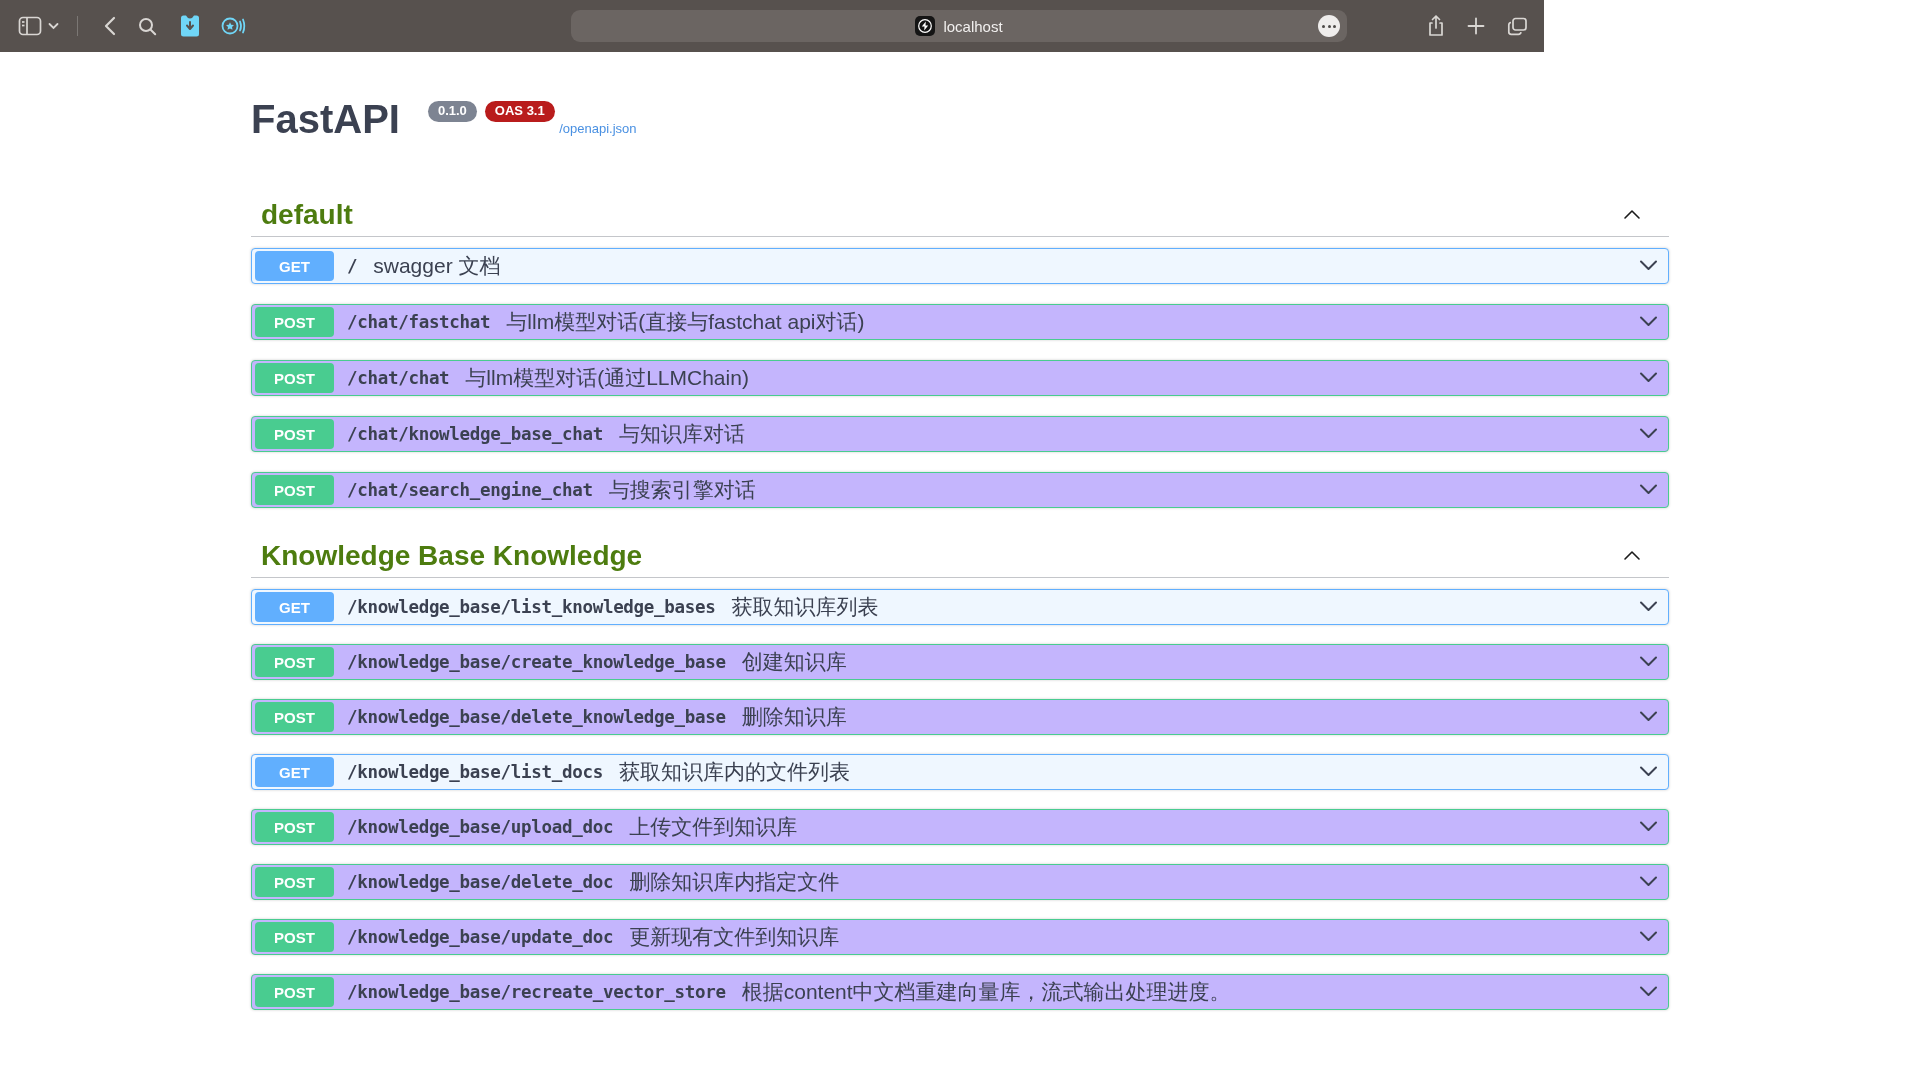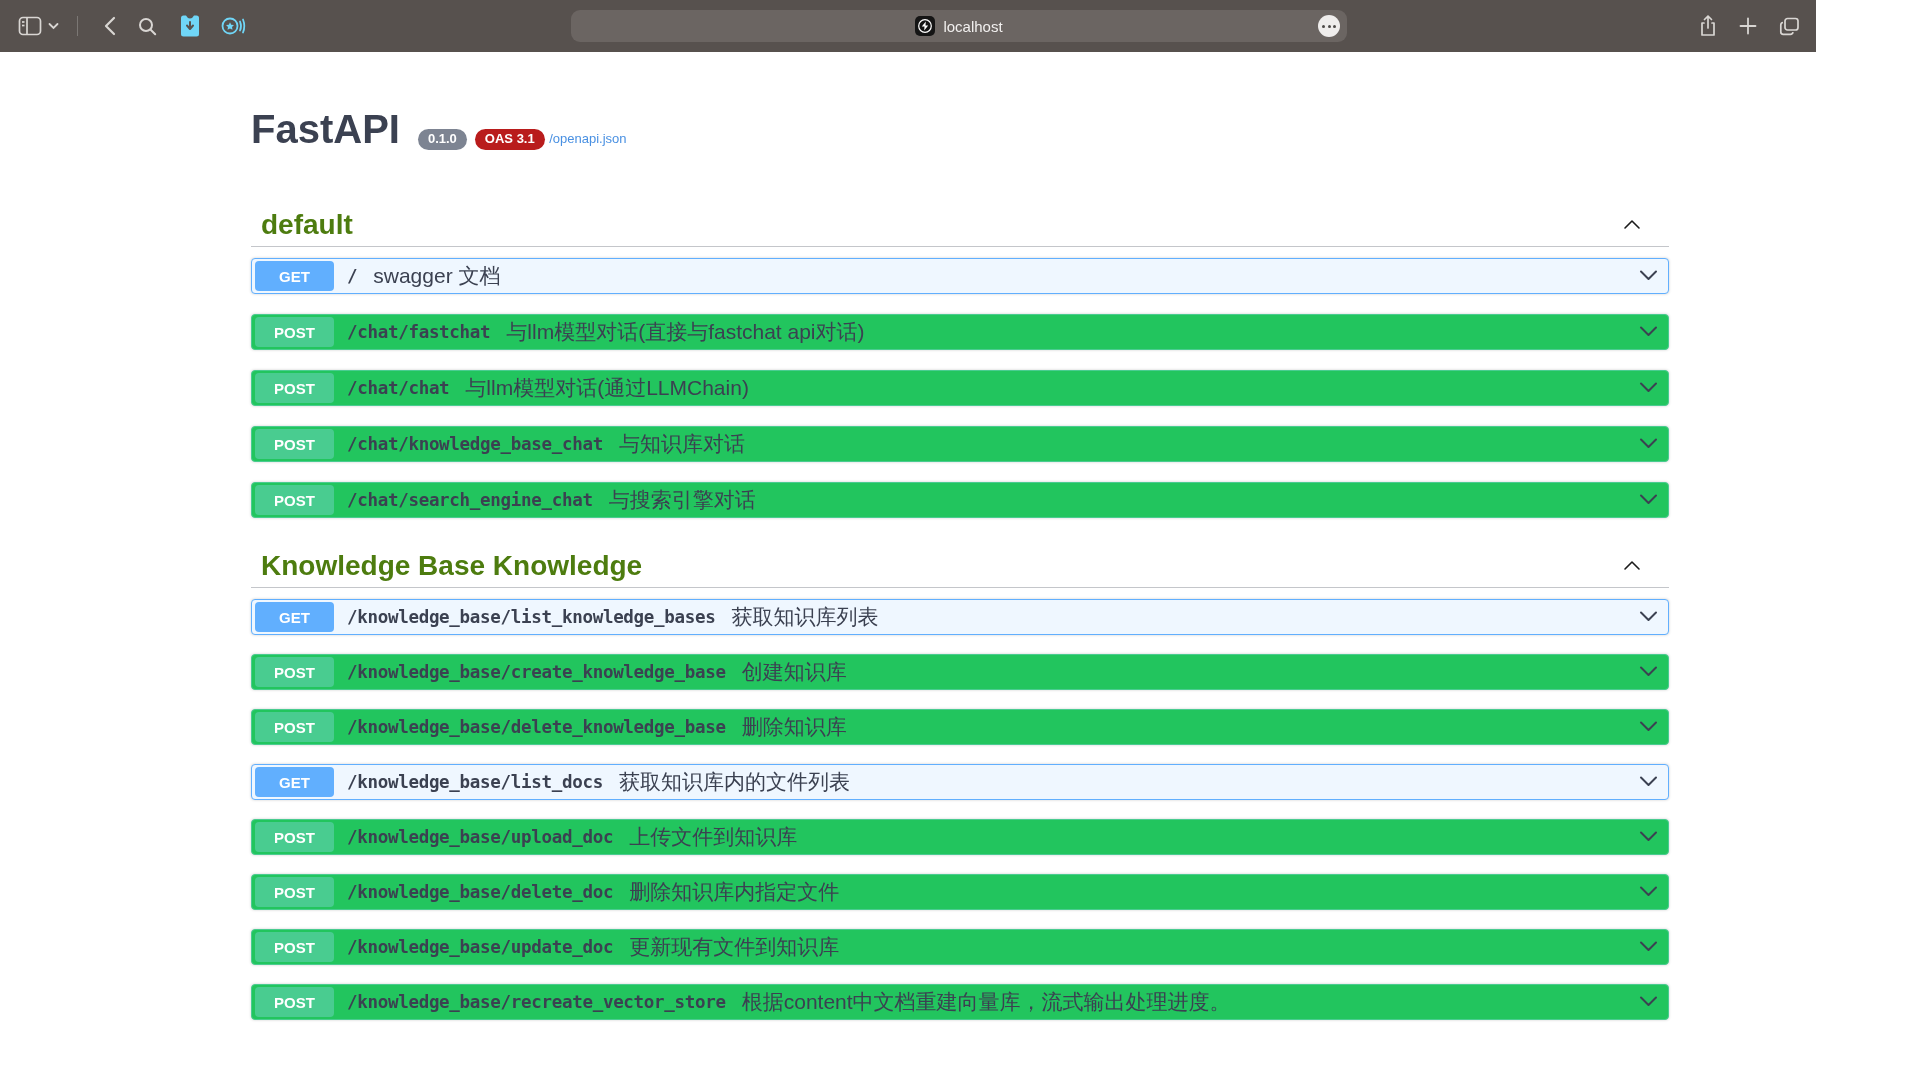--- a/index.html
+++ b/index.html
@@ -6,21 +6,21 @@
   html, body { width: 1920px; height: 1080px; overflow: hidden; }
   body {
     font-family: "Liberation Sans", sans-serif;
     background: #ffffff;
     color: #3b4151;
   }
 
   
   .toolbar {
     position: relative;
-    width: 1816px; height: 52px;
+    width: 1544px; height: 52px;
     background: #57514e;
     display: flex; align-items: center;
   }
   .tb-btn {
     display: inline-flex; align-items: center; justify-content: center;
     color: #d9d6d3; cursor: default;
   }
   .tb-left { display: flex; align-items: center; gap: 14px; padding-left: 18px; }
   .tb-divider { width: 1px; height: 20px; background: rgba(255,255,255,.22); margin: 0 4px; }
   .addr-bar {
@@ -44,21 +44,21 @@
   .page-menu-btn .dots i { width: 3px; height: 3px; border-radius: 50%; background: #4c4947; }
   .tb-right { position: absolute; right: 16px; top: 0; height: 52px; display: flex; align-items: center; gap: 22px; }
 
   
   .page { width: 1920px; height: 1028px; background: #fff; overflow: hidden; }
   .container { width: 1418px; margin: 0 auto; }
 
   .info-block { padding-top: 46px; margin-bottom: 47px; }
   .api-title {
     font-size: 40px; font-weight: 700; color: #3b4151;
-    display: inline-flex; align-items: flex-end; gap: 18px; line-height: 1.05; margin-top: 10px;
+    display: inline-flex; align-items: flex-start; gap: 28px; line-height: 1.05;
   }
   .badges { display: inline-flex; gap: 8px; margin-top: 3px; }
   .badge {
     font-size: 13px; font-weight: 700; color: #fff;
     padding: 3px 10px; border-radius: 20px; line-height: 1.15;
   }
   .badge-version { background: #7d8492; }
   .badge-oas { background: #b91c1c; }
   .spec-link { display: inline-block; font-size: 13px; color: #4990e2; text-decoration: none; }
 
@@ -77,21 +77,21 @@
     position: relative;
     height: 36px; margin-bottom: 20px;
     border: 1px solid; border-radius: 4px;
     box-shadow: 0 0 3px rgba(0,0,0,.19);
     display: flex; align-items: center;
     padding: 0 8px 0 3px;
     cursor: pointer;
   }
   .kb .opblock { margin-bottom: 19px; }
   .method-get  { border-color: #61affe; background: #eff7ff; }
-  .method-post { border-color: #49cc90; background: #22c55e; }
+  .method-post { border-color: #49cc90; background: #c4b5fd; }
   .method-badge {
     min-width: 79px; height: 30px; border-radius: 4px;
     color: #fff; font-size: 15px; font-weight: 700;
     display: inline-flex; align-items: center; justify-content: center;
     font-family: "Liberation Sans", sans-serif;
   }
   .method-get  .method-badge { background: #61affe; text-align: center; }
   .method-post .method-badge { background: #49cc90; }
   .op-path {
     margin-left: 13px;

